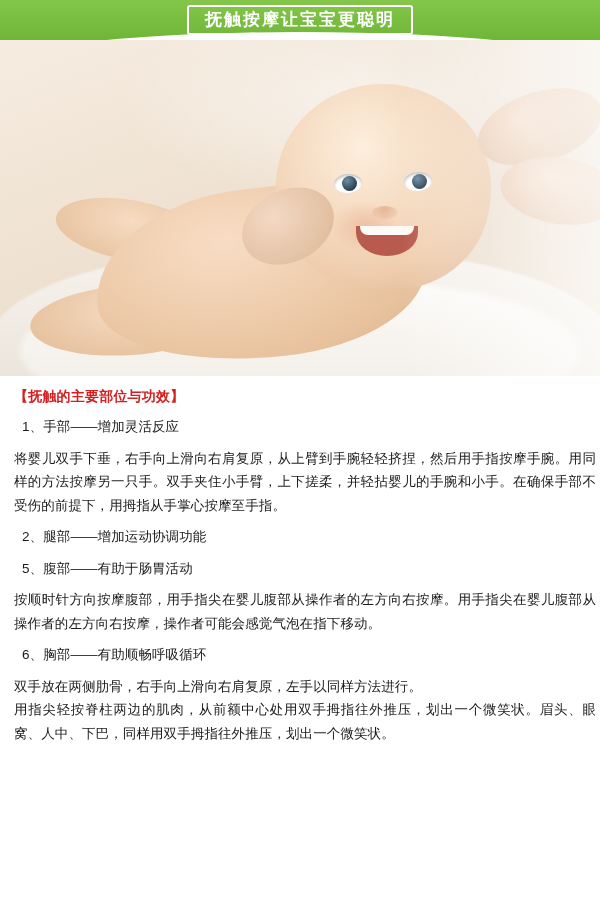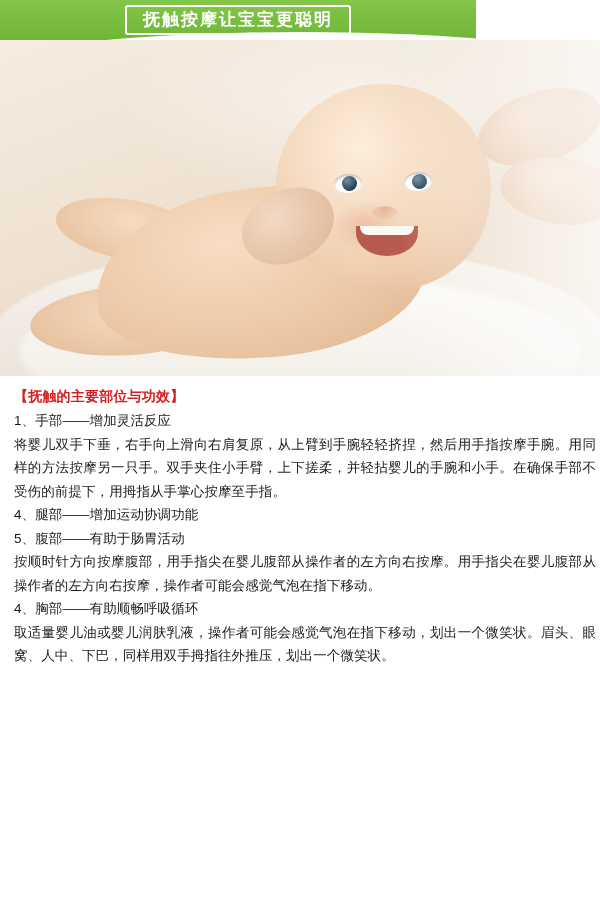--- a/index.html
+++ b/index.html
@@ -17,21 +17,21 @@
     position: relative;
     width: 600px;
     height: 897px;
     background: #ffffff;
     box-sizing: border-box;
   }
 
   
   .banner {
     position: relative;
-    width: 476px;
+    width: 600px;
     height: 40px;
     background: #7cc142;
     background: linear-gradient(#84c64a, #6fb637);
     overflow: hidden;
   }
   .banner-white-wedge {
     position: absolute;
     left: 0;
     bottom: -26px;
     width: 600px;
@@ -229,21 +229,21 @@
     font-size: 13.5px;
     line-height: 23.5px;
     margin: 0;
     letter-spacing: 0.1px;
     text-align: justify;
   }
   .item-title {
     color: #1a1a1a;
     font-size: 13.5px;
     line-height: 23.5px;
-    margin: 0;
+    margin: 8px;
     letter-spacing: 0.1px;
   }
   .item-block { margin: 0 0 0 0; }
 </style>
 </head>
 <body>
 
 <div class="page">
 
   <div class="banner">
@@ -276,31 +276,32 @@
 
   <div class="content">
     <div class="section-head">【抚触的主要部位与功效】</div>
 
     <div class="item-block">
       <div class="item-title">1、手部——增加灵活反应</div>
       <p class="para">将婴儿双手下垂，右手向上滑向右肩复原，从上臂到手腕轻轻挤捏，然后用手指按摩手腕。用同样的方法按摩另一只手。双手夹住小手臂，上下搓柔，并轻拈婴儿的手腕和小手。在确保手部不受伤的前提下，用拇指从手掌心按摩至手指。</p>
     </div>
 
     <div class="item-block">
-      <div class="item-title">4、腿部——增加运动协调功能</div>
+      <div class="item-title">2、腿部——增加运动协调功能</div>
     </div>
 
     <div class="item-block">
       <div class="item-title">5、腹部——有助于肠胃活动</div>
       <p class="para">按顺时针方向按摩腹部，用手指尖在婴儿腹部从操作者的左方向右按摩。用手指尖在婴儿腹部从操作者的左方向右按摩，操作者可能会感觉气泡在指下移动。</p>
     </div>
 
     <div class="item-block">
-      <div class="item-title">4、胸部——有助顺畅呼吸循环</div>
-    </div>
-
-
-    <div class="item-block">
-      <p class="para">取适量婴儿油或婴儿润肤乳液，操作者可能会感觉气泡在指下移动，划出一个微笑状。眉头、眼窝、人中、下巴，同样用双手拇指往外推压，划出一个微笑状。</p>
+      <div class="item-title">6、胸部——有助顺畅呼吸循环</div>
+      <p class="para">双手放在两侧肋骨，右手向上滑向右肩复原，左手以同样方法进行。</p>
+    </div>
+
+
+    <div class="item-block">
+      <p class="para">用指尖轻按脊柱两边的肌肉，从前额中心处用双手拇指往外推压，划出一个微笑状。眉头、眼窝、人中、下巴，同样用双手拇指往外推压，划出一个微笑状。</p>
     </div>
   </div>
 
 </div>
 
 </body></html>

